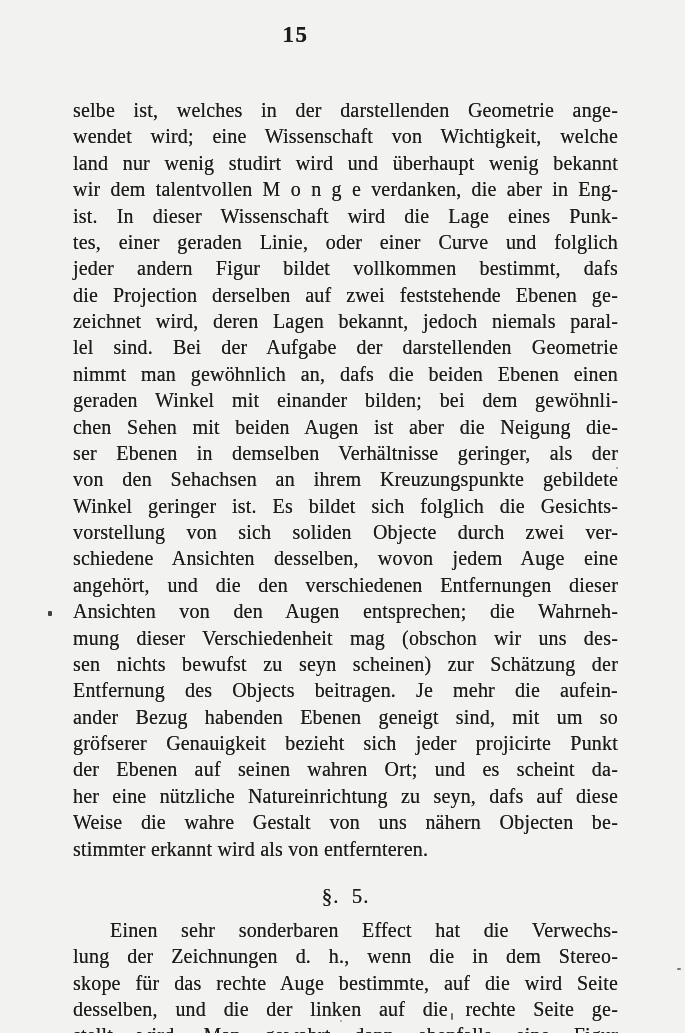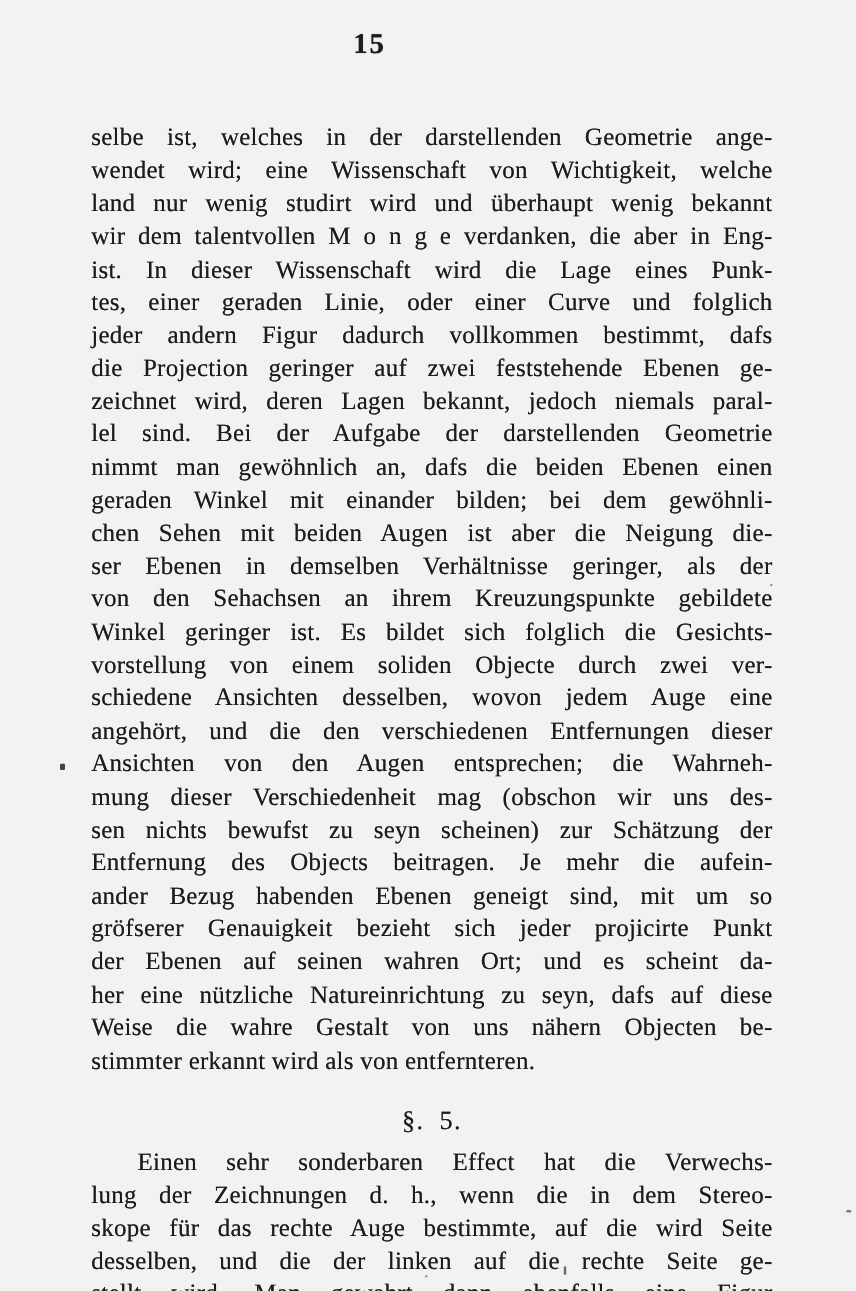--- a/index.html
+++ b/index.html
@@ -66,31 +66,31 @@
   </header>
 
   <main class="text-block">
       <div class="paragraph">
         <div class="line">selbe ist, welches in der darstellenden Geometrie ange-</div>
         <div class="line">wendet wird; eine Wissenschaft von Wichtigkeit, welche</div>
         <div class="line">land nur wenig studirt wird und überhaupt wenig bekannt</div>
         <div class="line">wir dem talentvollen M o n g e verdanken, die aber in Eng-</div>
         <div class="line">ist. In dieser Wissenschaft wird die Lage eines Punk-</div>
         <div class="line">tes, einer geraden Linie, oder einer Curve und folglich</div>
-        <div class="line">jeder andern Figur dadurch vollkommen bestimmt, dafs</div>
-        <div class="line">die Projection geringer auf zwei feststehende Ebenen ge-</div>
+        <div class="line">jeder andern Figur bildet vollkommen bestimmt, dafs</div>
+        <div class="line">die Projection derselben auf zwei feststehende Ebenen ge-</div>
         <div class="line">zeichnet wird, deren Lagen bekannt, jedoch niemals paral-</div>
         <div class="line">lel sind. Bei der Aufgabe der darstellenden Geometrie</div>
         <div class="line">nimmt man gewöhnlich an, dafs die beiden Ebenen einen</div>
         <div class="line">geraden Winkel mit einander bilden; bei dem gewöhnli-</div>
         <div class="line">chen Sehen mit beiden Augen ist aber die Neigung die-</div>
         <div class="line">ser Ebenen in demselben Verhältnisse geringer, als der</div>
         <div class="line">von den Sehachsen an ihrem Kreuzungspunkte gebildete</div>
         <div class="line">Winkel geringer ist. Es bildet sich folglich die Gesichts-</div>
-        <div class="line">vorstellung von einem soliden Objecte durch zwei ver-</div>
+        <div class="line">vorstellung von sich soliden Objecte durch zwei ver-</div>
         <div class="line">schiedene Ansichten desselben, wovon jedem Auge eine</div>
         <div class="line">angehört, und die den verschiedenen Entfernungen dieser</div>
         <div class="line">Ansichten von den Augen entsprechen; die Wahrneh-</div>
         <div class="line">mung dieser Verschiedenheit mag (obschon wir uns des-</div>
         <div class="line">sen nichts bewufst zu seyn scheinen) zur Schätzung der</div>
         <div class="line">Entfernung des Objects beitragen. Je mehr die aufein-</div>
         <div class="line">ander Bezug habenden Ebenen geneigt sind, mit um so</div>
         <div class="line">gröfserer Genauigkeit bezieht sich jeder projicirte Punkt</div>
         <div class="line">der Ebenen auf seinen wahren Ort; und es scheint da-</div>
         <div class="line">her eine nützliche Natureinrichtung zu seyn, dafs auf diese</div>

